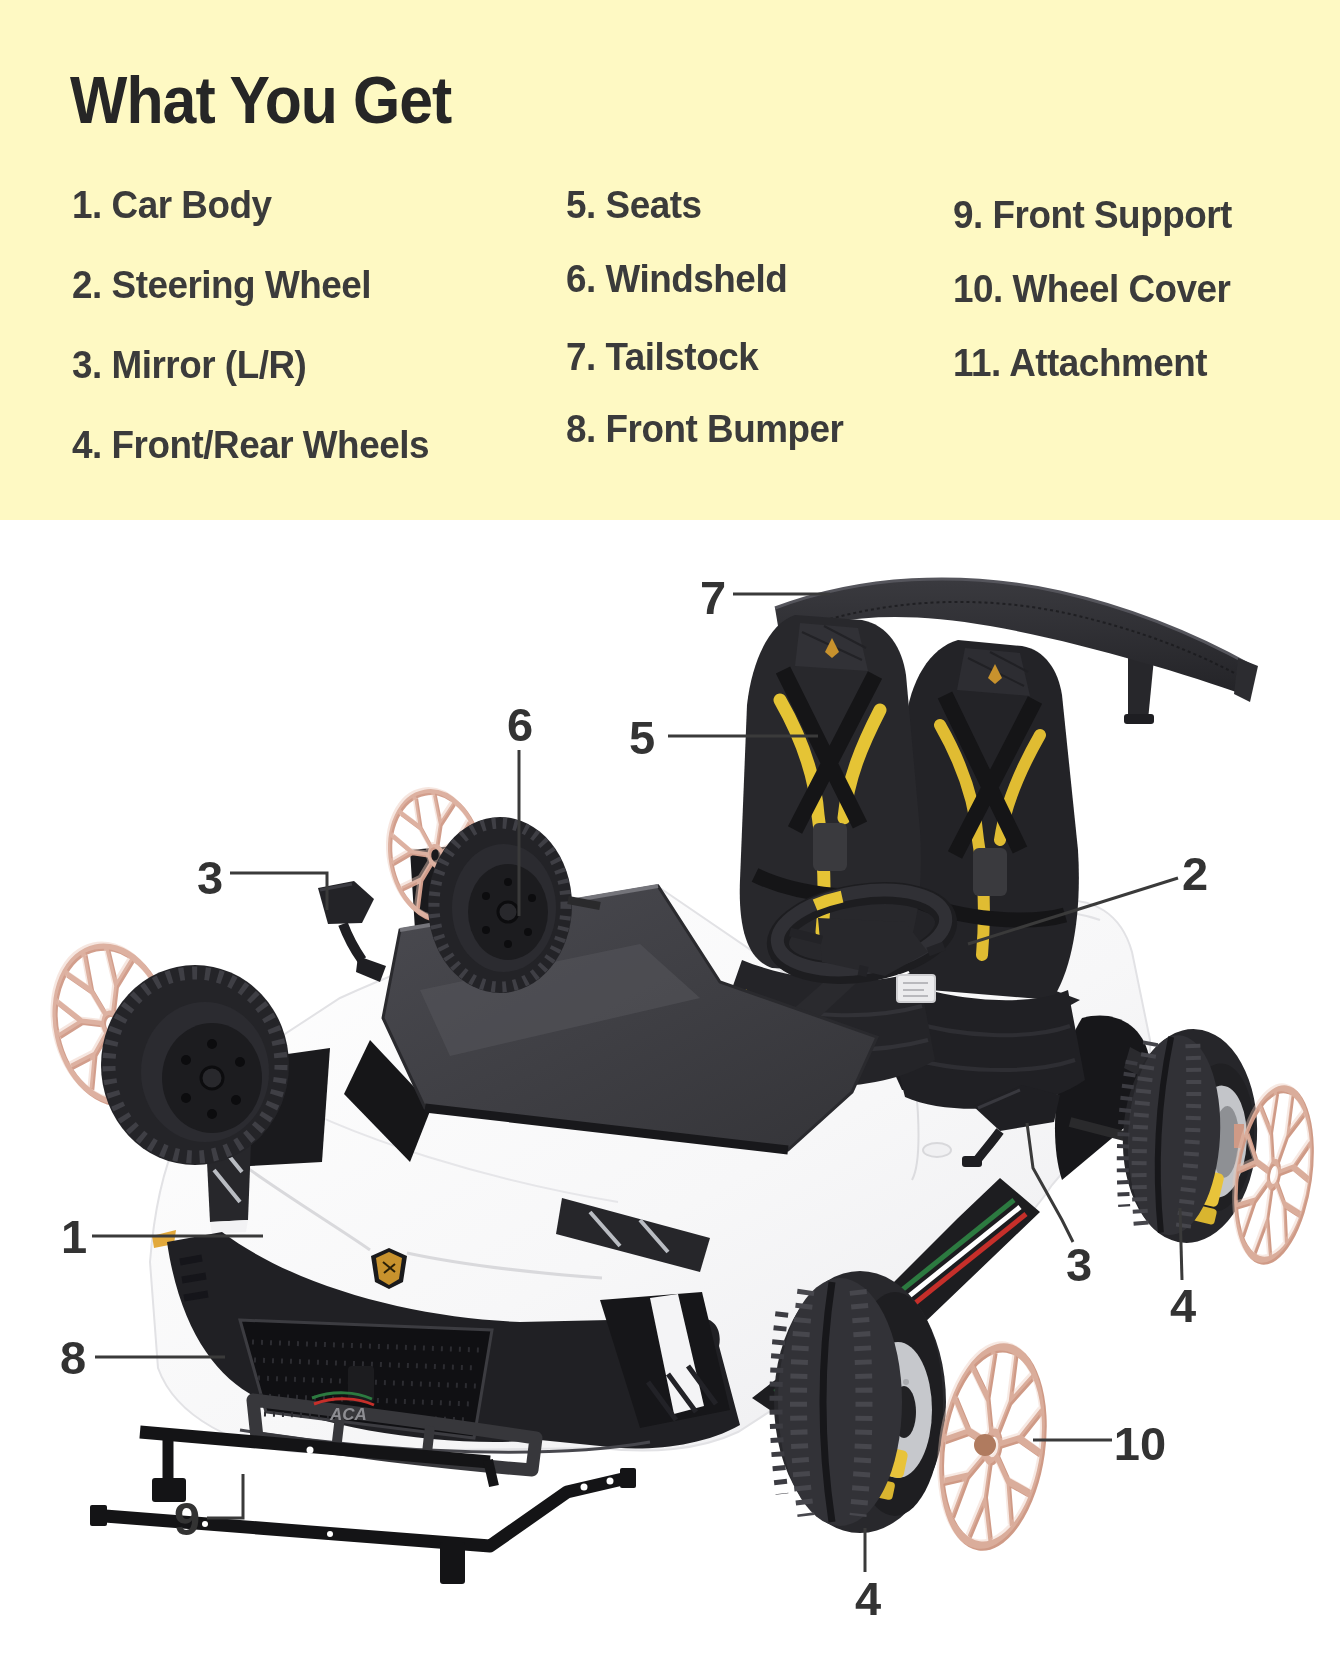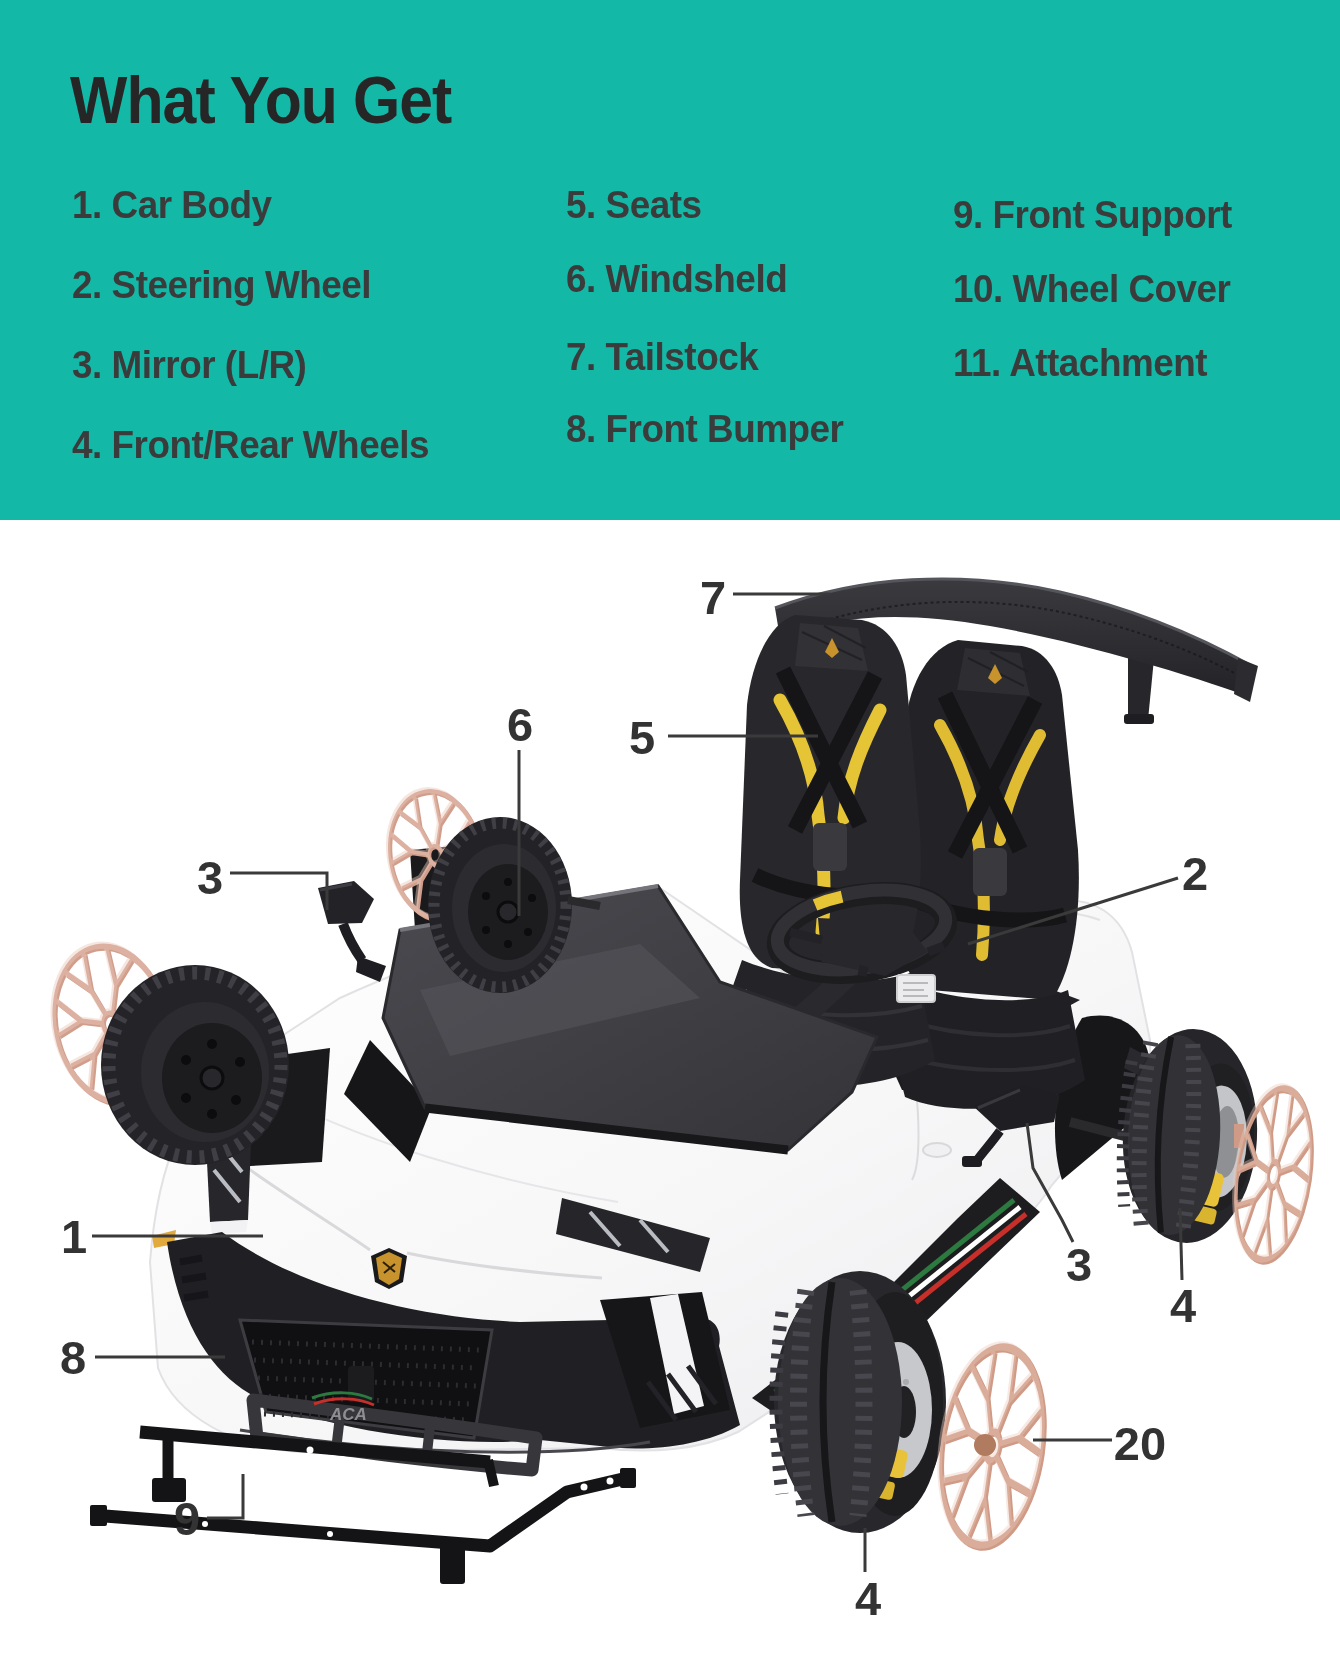--- a/index.html
+++ b/index.html
@@ -1,20 +1,20 @@
 <!DOCTYPE html>
 <html><head>
 <meta charset="utf-8">
 <style>
   html,body{margin:0;padding:0;background:#fff;}
   body{font-family:"Liberation Sans","DejaVu Sans",sans-serif;}
   .page{position:relative;width:1340px;height:1660px;overflow:hidden;background:#ffffff;}
 
   
-  .header{position:absolute;left:0;top:0;width:1340px;height:520px;background:#14b8a6;}
+  .header{position:absolute;left:0;top:0;width:1340px;height:520px;background:#fef9c3;}
   .title{position:absolute;left:70px;top:62px;font-size:66px;font-weight:800;color:#262626;
          letter-spacing:-1px;transform:scaleX(.92);transform-origin:left top;white-space:nowrap;}
   .col{position:absolute;top:0;height:520px;}
   .col-1{left:72px;}  .col-2{left:566px;}  .col-3{left:953px;}
   .part-item{position:absolute;left:0;font-size:38px;font-weight:600;color:#3b3b3b;
              letter-spacing:-.5px;white-space:nowrap;transform:scaleX(.97);transform-origin:left top;}
   .col-1 .part-item:nth-child(1){top:184px;} .col-1 .part-item:nth-child(2){top:264px;}
   .col-1 .part-item:nth-child(3){top:344px;} .col-1 .part-item:nth-child(4){top:424px;}
   .col-2 .part-item:nth-child(1){top:184px;} .col-2 .part-item:nth-child(2){top:258px;}
   .col-2 .part-item:nth-child(3){top:336px;} .col-2 .part-item:nth-child(4){top:408px;}
@@ -365,15 +365,15 @@
     <div class="callout" style="left:1195px;top:353px">2</div>
     <div class="callout" style="left:210px;top:357px">3</div>
     <div class="callout" style="left:1079px;top:744px">3</div>
     <div class="callout" style="left:1183px;top:785px">4</div>
     <div class="callout" style="left:868px;top:1078px">4</div>
     <div class="callout" style="left:642px;top:217px">5</div>
     <div class="callout" style="left:520px;top:204px">6</div>
     <div class="callout" style="left:713px;top:77px">7</div>
     <div class="callout" style="left:73px;top:837px">8</div>
     <div class="callout" style="left:187px;top:998px">9</div>
-    <div class="callout" style="left:1140px;top:923px">20</div>
+    <div class="callout" style="left:1140px;top:923px">10</div>
   </div>
 </div>
 
 </body></html>

